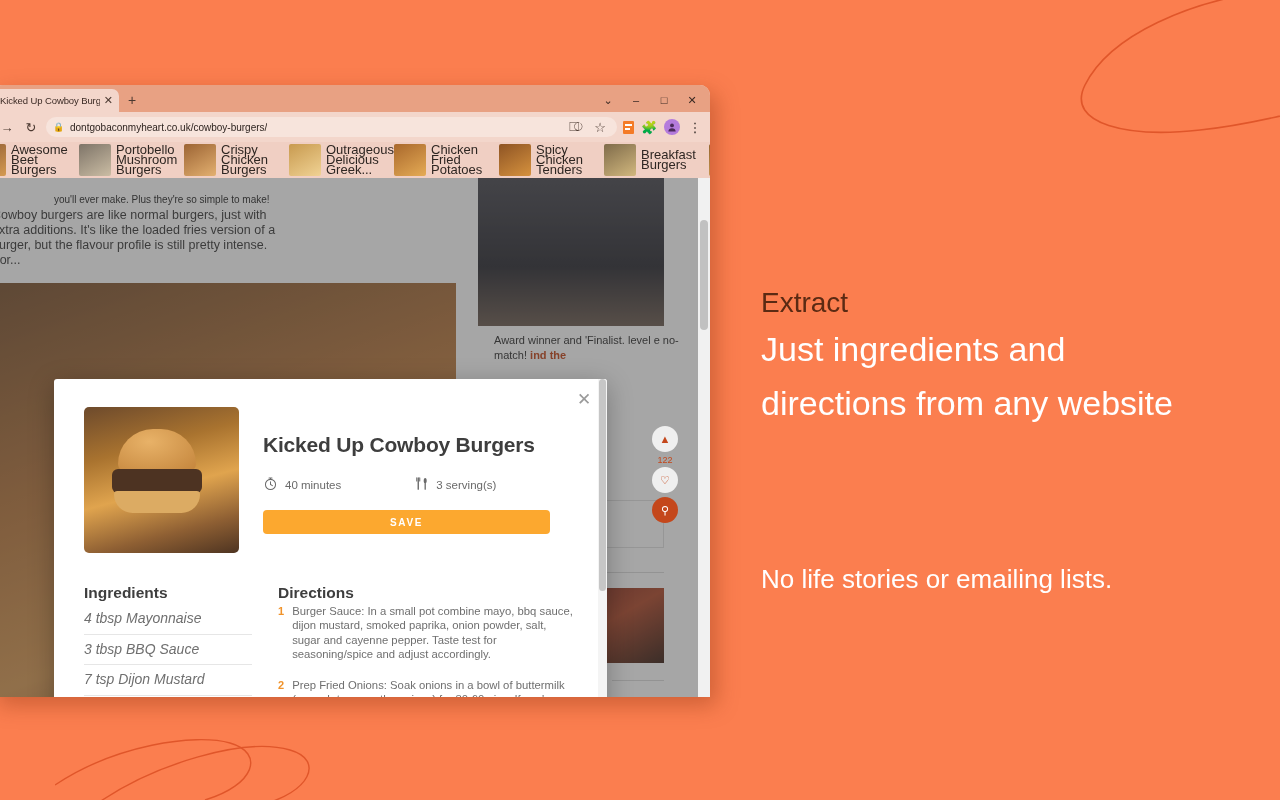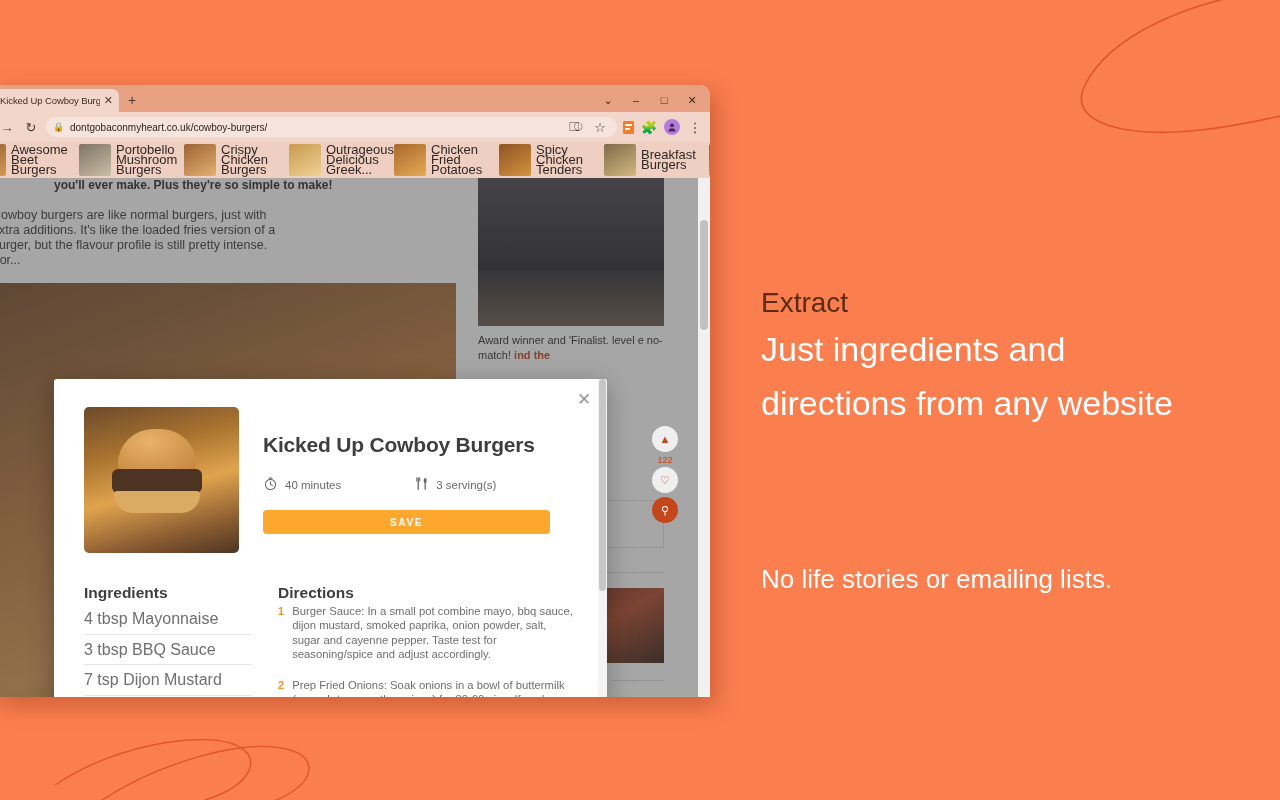--- a/index.html
+++ b/index.html
@@ -67,29 +67,29 @@
     gap: 0px; padding: 0 0px; overflow: hidden;
   }
   .bm { display:flex; align-items:center; gap:5px; padding: 0 6px 0 0; height: 36px; cursor: pointer; flex: 0 0 auto;}
   .bm-thumb { width: 32px; height: 32px; border-radius: 2px; flex:0 0 auto; background-size: cover; }
   .bm-label { font-size: 13px; color:#2e2622; line-height: 10px; max-width: 62px; }
 
   
   .viewport { position: relative; height: 519px; background: #fff; overflow: hidden; }
   .page { position:absolute; inset:0; background:#fff; }
   .page-inner { position:absolute; left:0; top:0; right:26px; bottom:0; overflow:hidden; background:#fff;}
-  .headline { position:absolute; left: 62px; top: 0; font-size: 12px; font-weight: bold; color:#2a2a2a;
+  .headline { position:absolute; left: 62px; top: 16px; font-size: 10px; font-weight: normal; color:#2a2a2a;
      white-space: nowrap; }
   .bodytext { position:absolute; left: 0px; top: 30px; width: 300px; font-size: 12.5px; color: #3a3a3a; line-height: 15px;}
   .heroimg { position:absolute; left: 0px; top: 105px; width: 464px; height: 420px;
      background: linear-gradient(160deg,#7a5230 0%, #b9793f 40%, #d79a55 70%, #8a5c33 100%); }
   .rightcol { position: absolute; left: 486px; top: 0px; width: 186px; bottom: 0;}
   .rc-img { position:absolute; left:0; top:0; width:186px; height:148px;
      background: linear-gradient(180deg,#4a4a52 0%, #2c2c33 60%, #6d5d52 100%); }
-  .rc-text { position:absolute; left:0; top:155px; width: 186px; font-size: 11px; color:#2f2f2f; line-height: 14.5px;}
+  .rc-text { position:absolute; left:16px; top:155px; width: 186px; font-size: 11px; color:#2f2f2f; line-height: 14.5px;}
   .rc-text b { color:#C4471B; }
   .rc-box { position:absolute; left:0; top: 322px; width: 186px; height: 48px; border:1px solid #e2e2e2;
     display:flex; align-items:center; justify-content:center;}
   .rc-dot { width: 18px; height:18px; border-radius:50%; background:#C4471B; }
   .rc-cat { position:absolute; left:0; top: 390px; width:186px; font-size:8px; letter-spacing:1.4px; color:#555;
     display:flex; align-items:center; gap:6px;}
   .rc-cat .ln { flex:1; height:1px; background:#ddd; }
   .rc-img2 { position:absolute; left:0; top: 410px; width:186px; height:75px;
     background: linear-gradient(150deg,#5c2318 0%, #8c3423 35%, #b04a2c 60%, #3b2218 100%);}
   .rc-cat2 { position:absolute; left:0; top: 498px; width:186px; font-size:8px; letter-spacing:1.4px; color:#555;
@@ -134,22 +134,22 @@
   .m-meta-item { display:flex; align-items:center; gap: 7px; font-size: 11.5px; color:#6a6a6a; }
   .m-save {
     display:block; width: 287px; height: 24px; margin-top: 17px;
     background:#FCA82F; border:none; border-radius: 4px; color:#fff; font-weight:bold;
     font-size: 10px; letter-spacing: 1.6px; cursor:pointer; font-family:"Liberation Sans",sans-serif;
   }
   .m-cols { display:flex; gap: 26px; padding: 31px 30px 0 30px; }
   .col-ing { width: 168px; flex: 0 0 auto; }
   .col-dir { flex: 1; }
   .sec-h { font-size: 15.5px; font-weight: bold; color:#3e3e3e; margin-bottom: 2px;}
-  .ing-item { font-size: 16px; color:#6f6f6f; line-height: 13.5px; padding: 8px 0 8px 0;
-     border-bottom: 1px solid #e6e6e6; }
+  .ing-item { font-size: 14px; color:#6f6f6f; line-height: 13.5px; padding: 8px 0 8px 0;
+     border-bottom: 1px solid #e6e6e6; font-style: italic; }
   .dir-item { display:flex; gap: 8px; margin-bottom: 16px; }
   .dir-num { color:#F0932B; font-size: 11px; font-weight:bold; flex:0 0 auto; line-height: 14px;}
   .dir-txt { font-size: 11.3px; color:#6f6f6f; line-height: 14.4px; }
   .modal-sb { position:absolute; right:0; top:0; width:9px; height:100%; background:#f4f4f4; z-index:4;}
   .modal-sb .t { position:absolute; left:1px; top:0; width:7px; height:212px; background:#c6c6c6; border-radius:4px;}
 
   
   .promo { position:absolute; left: 761px; top: 284px; width: 500px; }
   .promo-eyebrow { font-size: 28px; color:#5B2A13; line-height: 38px; font-weight: 400;}
   .promo-h { font-size: 34px; color:#fff; line-height: 54px; font-weight: 400; }

